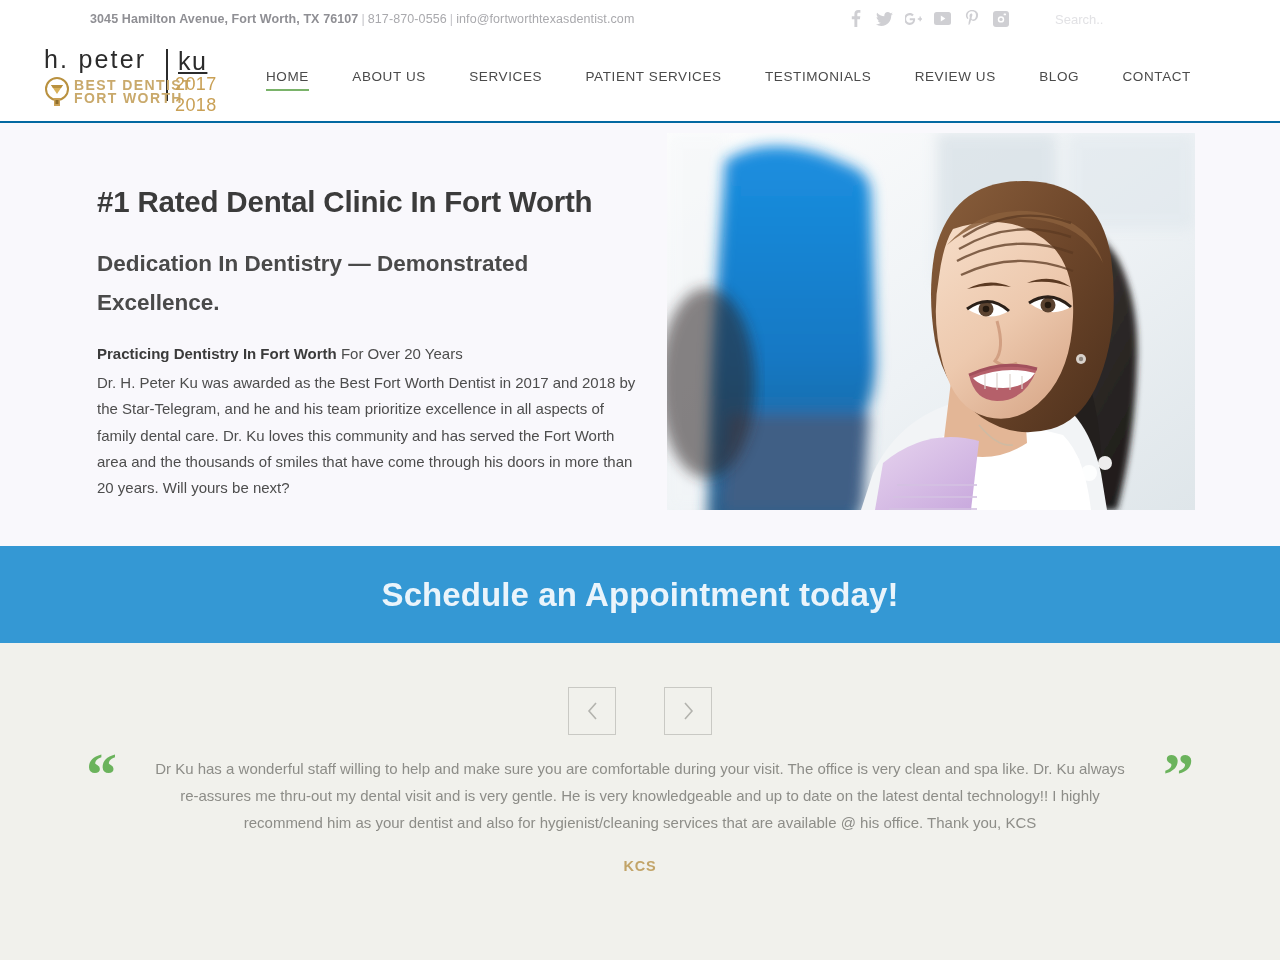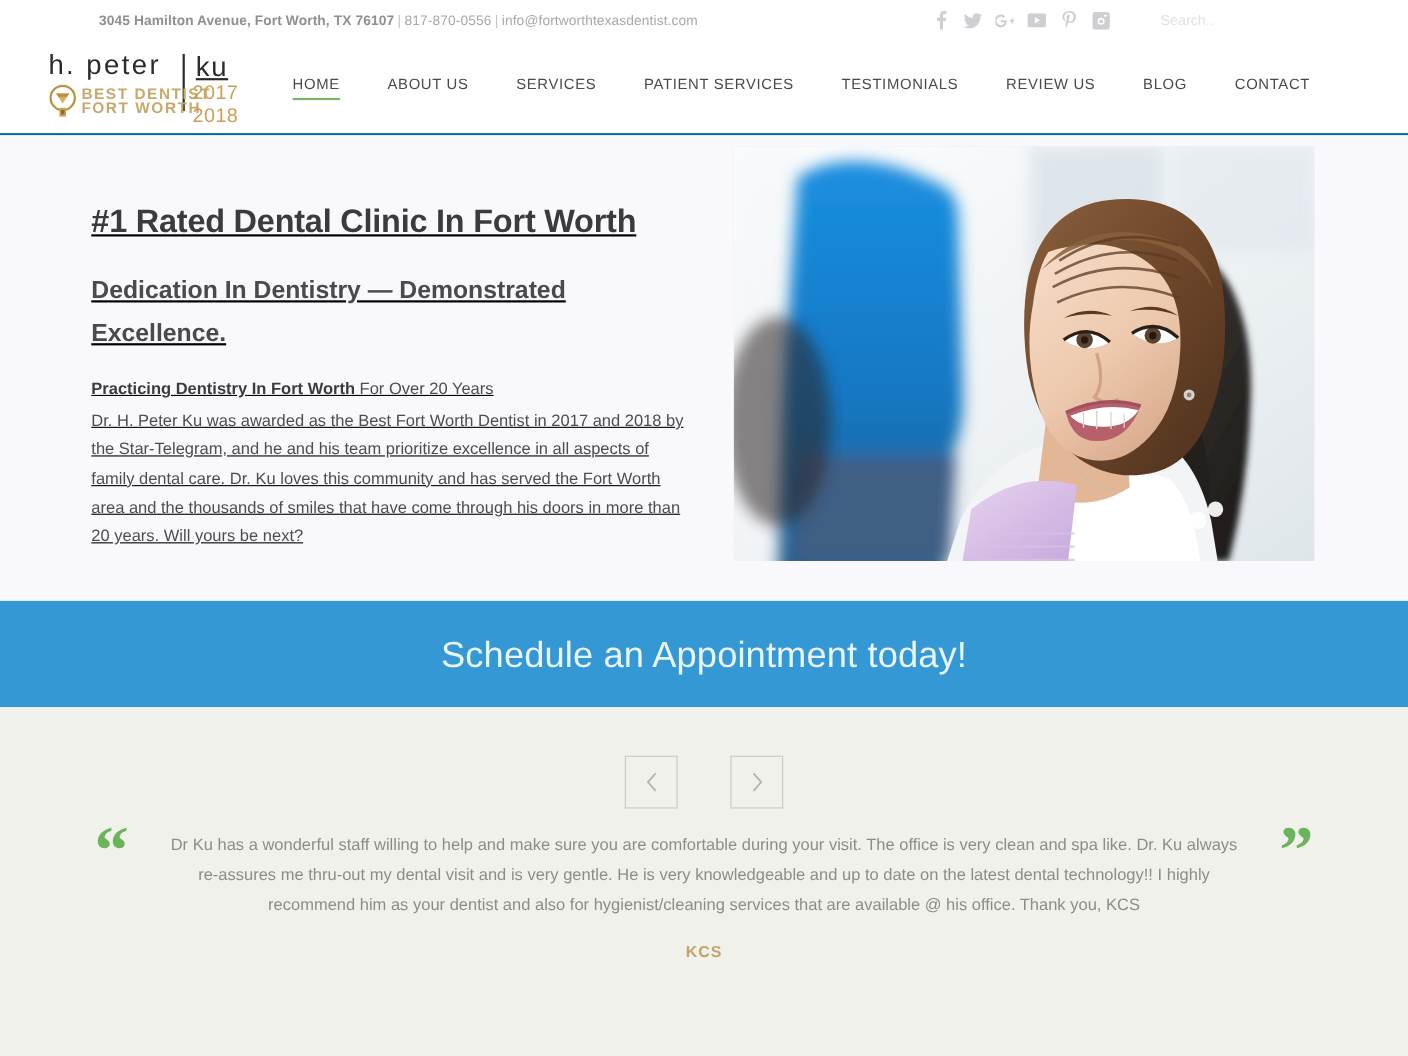--- a/index.html
+++ b/index.html
@@ -156,24 +156,23 @@
 
   
   .hero {
     height: 423px;
     background: #f9f8fc;
     position: relative;
     overflow: hidden;
   }
   .hero-text {
     position: absolute;
-    left: 83px;
+    left: 97px;
     top: 62px;
     width: 560px;
-    text-decoration: underline;
   }
   .hero-h1 {
     font-size: 29.5px;
     font-weight: bold;
     color: #3b3b3b;
     letter-spacing: -.2px;
     line-height: 34px;
   }
   .hero-h2 {
     margin-top: 25px;
@@ -213,21 +212,21 @@
     height: 97px;
     background: #3498d4;
     display: flex;
     align-items: center;
     justify-content: center;
   }
   .cta-line { display: flex; align-items: baseline; }
   .cta-light {
     font-size: 33px;
     color: #eaf4fb;
-    font-weight: normal;
+    font-weight: bold;
     letter-spacing: .1px;
   }
   .cta-bold {
     font-size: 33px;
     color: #ffffff;
     font-weight: bold;
     margin-left: 14px;
     letter-spacing: -.1px;
   }
 

